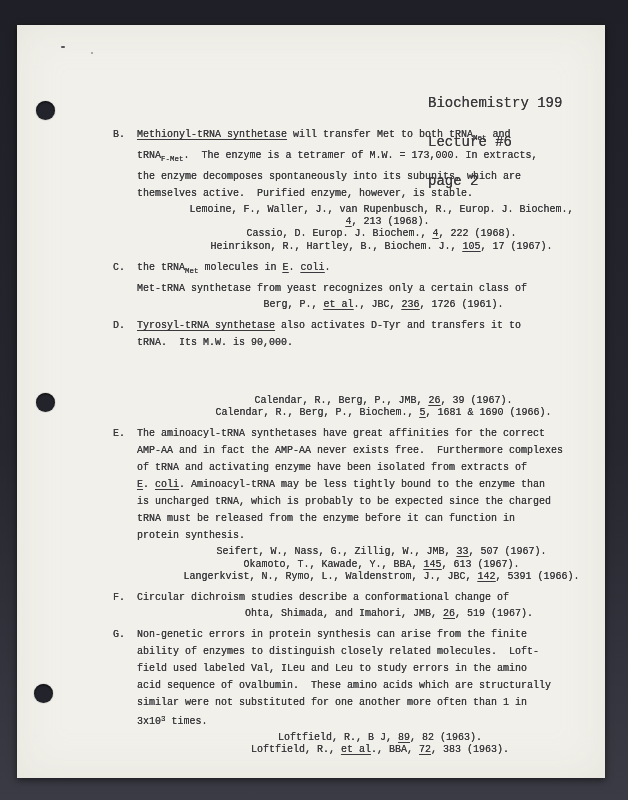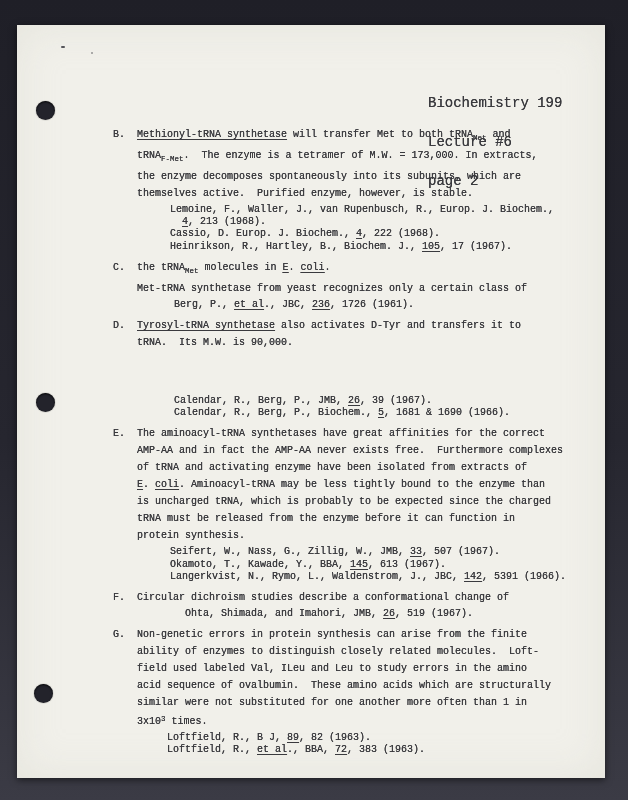--- a/index.html
+++ b/index.html
@@ -37,21 +37,21 @@
   }
   .content{
     position:absolute; left:96px; top:101px; width:480px;
     text-shadow:0 0 0.4px currentColor;
   }
   .section{position:relative;}
   .letter{position:absolute; left:0; top:0; font-size:10px; line-height:17px;}
   .sec-content{margin-left:24px;}
   .body-line{white-space:pre; font-size:10px; line-height:17px;}
   .refs{margin-top:2px; margin-bottom:6px;}
-  .ref-line{white-space:pre; font-size:10px; line-height:12.2px;}
+  .ref-line{white-space:pre; font-size:10px; line-height:12.2px;text-align:center;}
   .u{text-decoration:underline; text-underline-offset:2px; text-decoration-thickness:1px;}
   .sub{font-size:7.5px; vertical-align:-3px;}
   .sup{font-size:7.5px; vertical-align:3px;}
 </style>
 </head>
 <body>
 
 <div class="paper">
   <div class="hole h1"></div>
   <div class="hole h2"></div>

